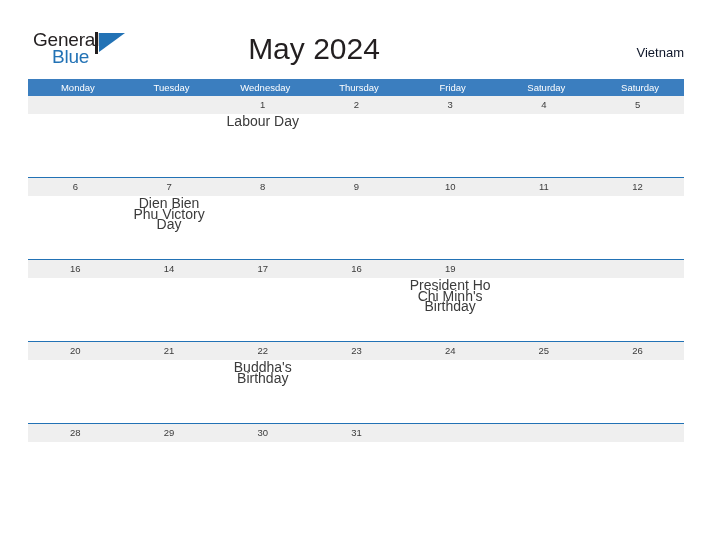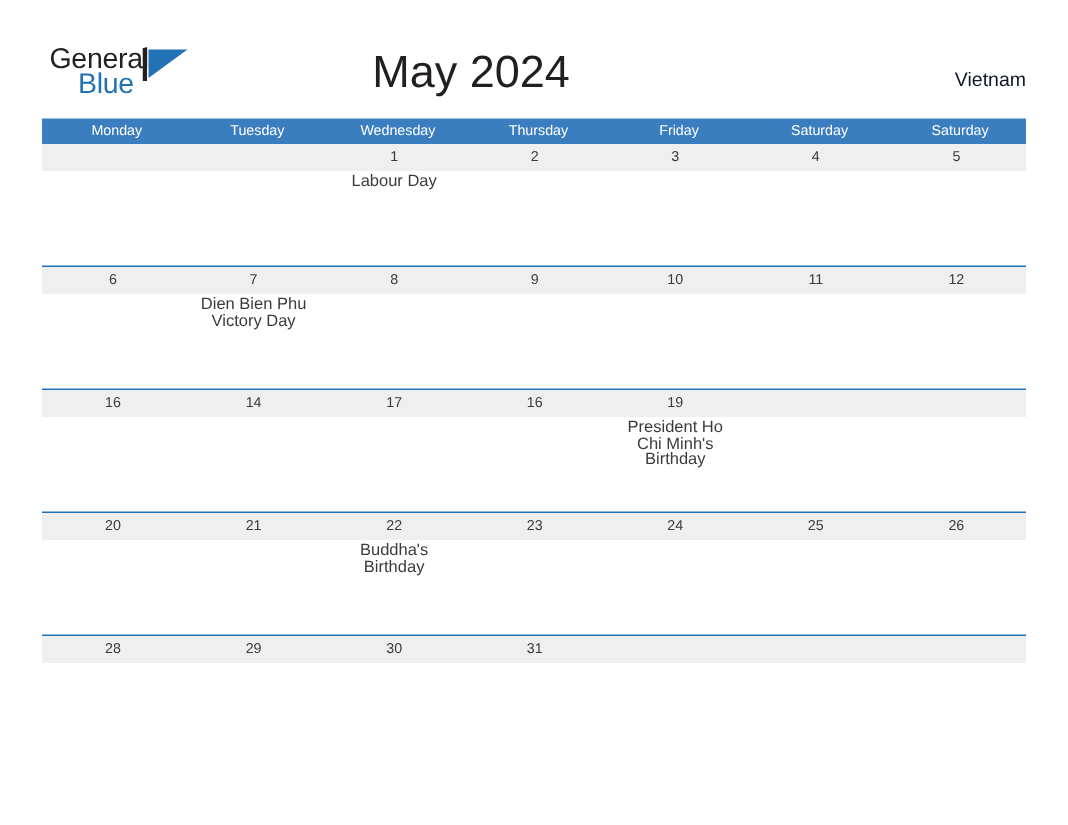--- a/index.html
+++ b/index.html
@@ -150,21 +150,21 @@
     font-size: 9.5px;
     line-height: 18px;
     color: #3b3b3b;
     white-space: nowrap;
   }
   .events {
     position: relative;
     padding-top: 2px;
   }
   .event {
-    font-size: 11px;
+    font-size: 14px;
     line-height: 10.5px;
     color: #3b3b3b;
     word-wrap: break-word;
   }
 </style>
 </head>
 <body>
 
 <div class="page">
 

